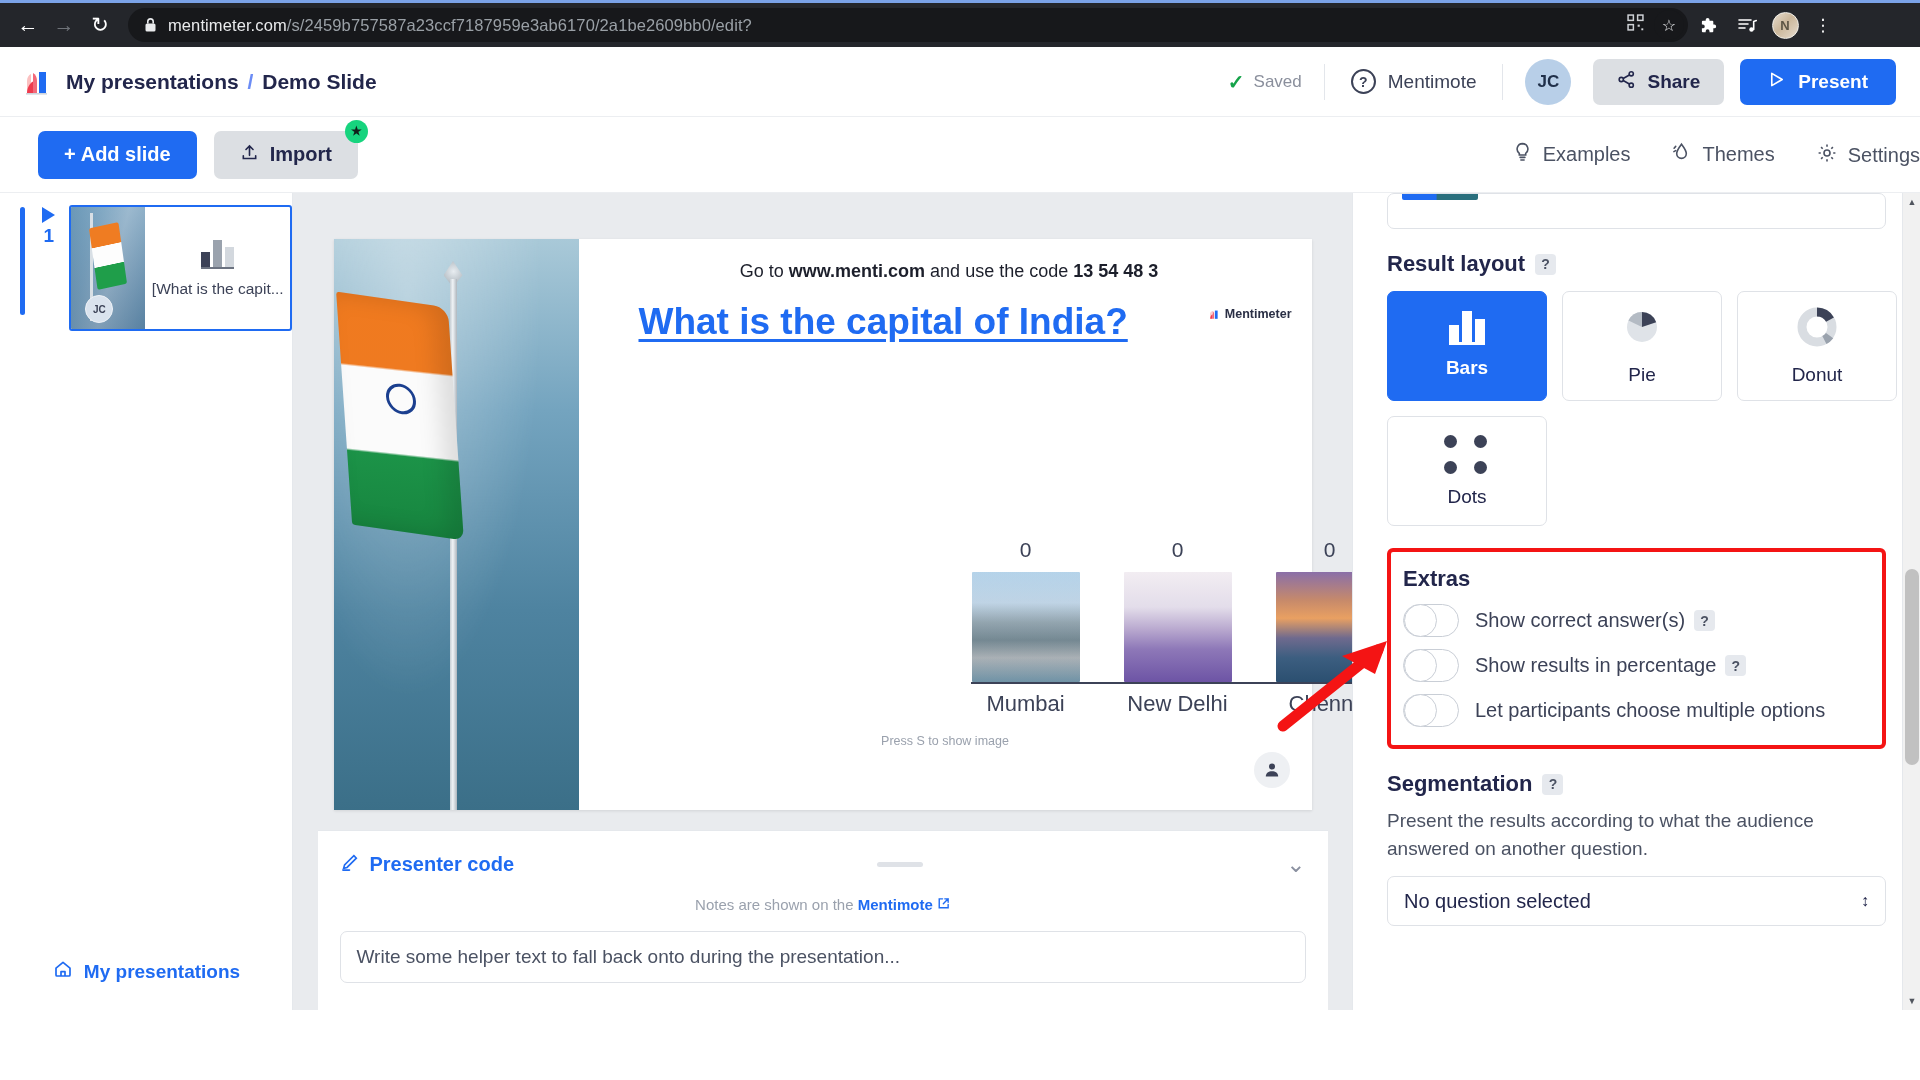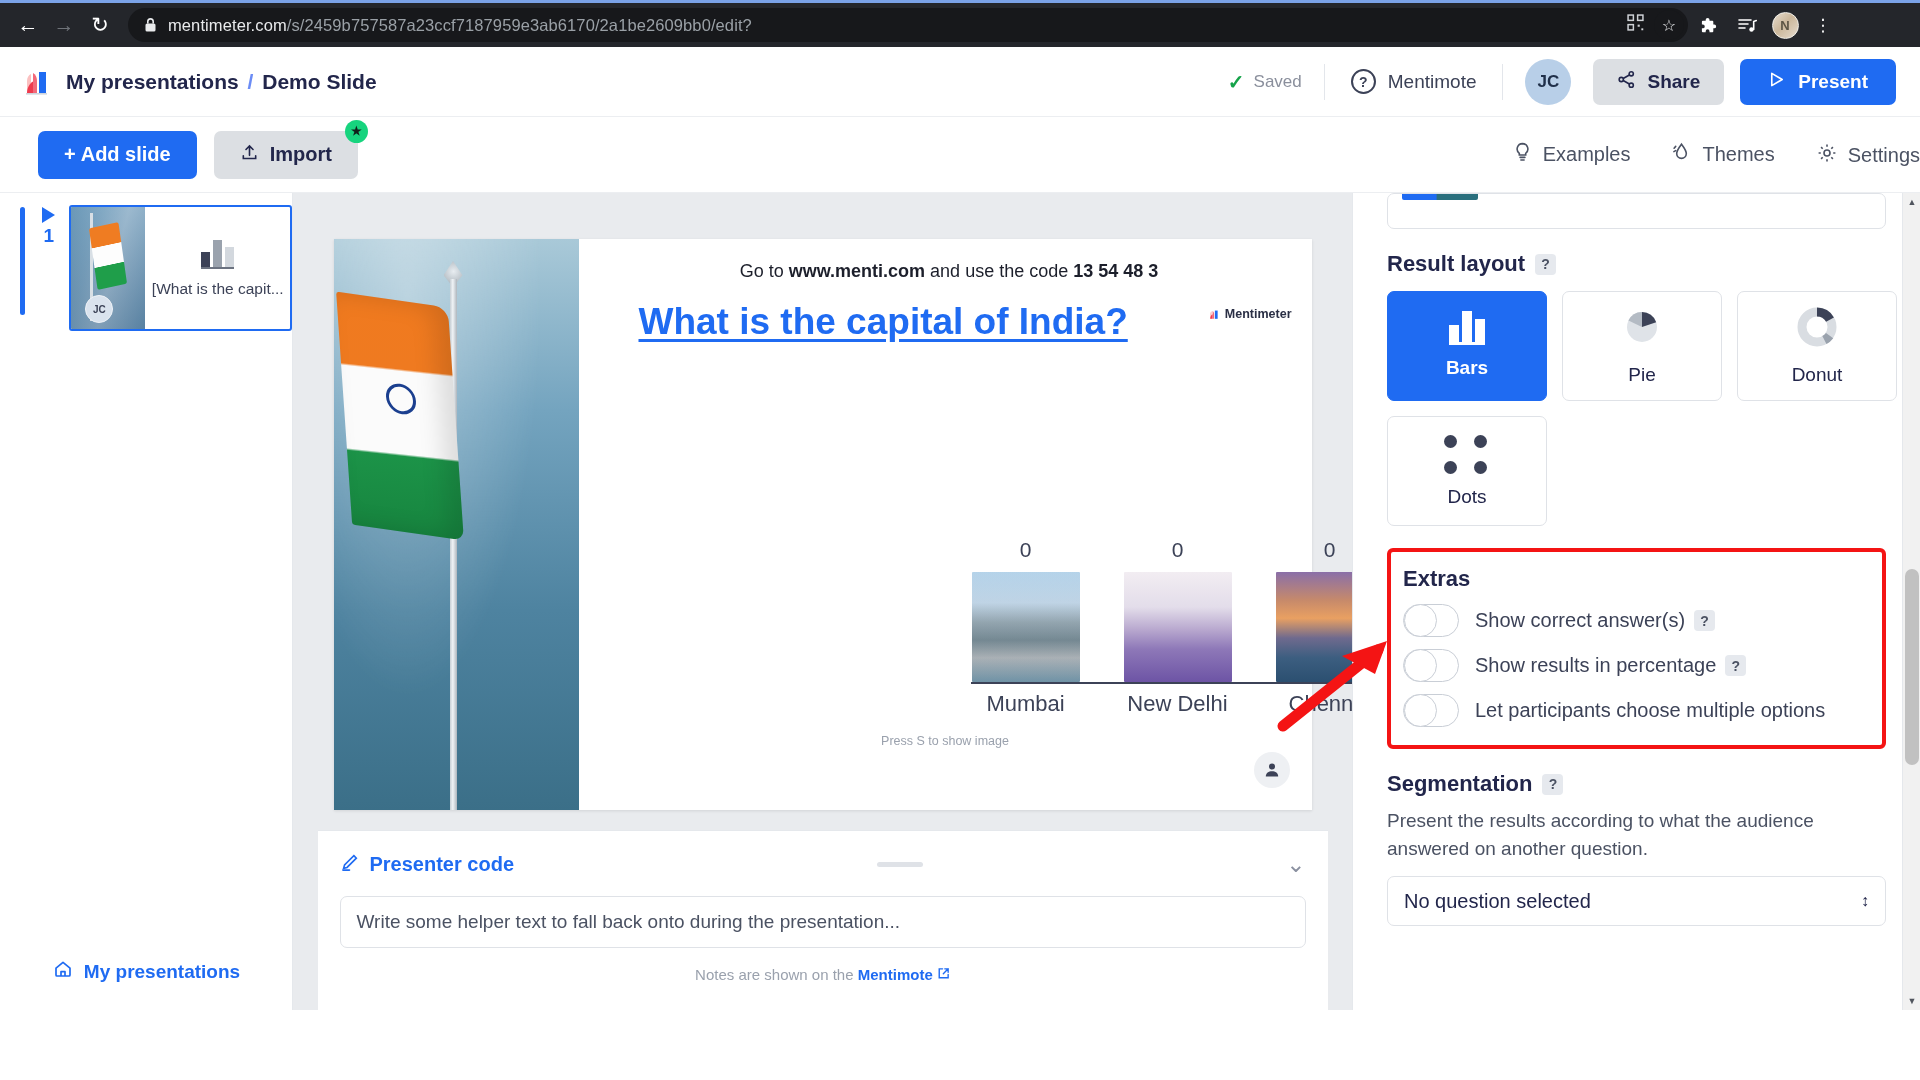--- a/index.html
+++ b/index.html
@@ -739,32 +739,32 @@
           <svg width="19" height="19" viewBox="0 0 20 20" fill="none" stroke="#1f6bf2" stroke-width="1.7" stroke-linecap="round">
             <path d="M14.6 2.8l2.6 2.6L7.4 15.2l-3.6 1 1-3.6z"></path>
               <path d="M3 18h7"></path>
           </svg>
         </span>
         <span>Presenter code</span>
       </div>
       <div id="notes-grabber"></div>
       <div id="notes-chevron">⌄</div>
     </div>
-    <div id="notes-input">
-      <span>Write some helper text to fall back onto during the presentation...</span>
-    </div>
     <div id="notes-footer">
       <span>Notes are shown on the </span><b>Mentimote</b>
       <span>
         <svg width="13" height="13" viewBox="0 0 14 14" fill="none" stroke="#1f6bf2" stroke-width="1.5" stroke-linecap="round">
           <path d="M6 2H2.4v9.6H12V8"></path>
             <path d="M8.4 2H12v3.6M12 2L6.8 7.2"></path>
         </svg>
       </span>
     </div>
+    <div id="notes-input">
+      <span>Write some helper text to fall back onto during the presentation...</span>
+    </div>
   </div>
 </div>
 
 <div id="right-panel">
 
   <div id="cut-field">
     <div id="cut-field-inner"></div>
   </div>
 
   <div class="sec-title">

